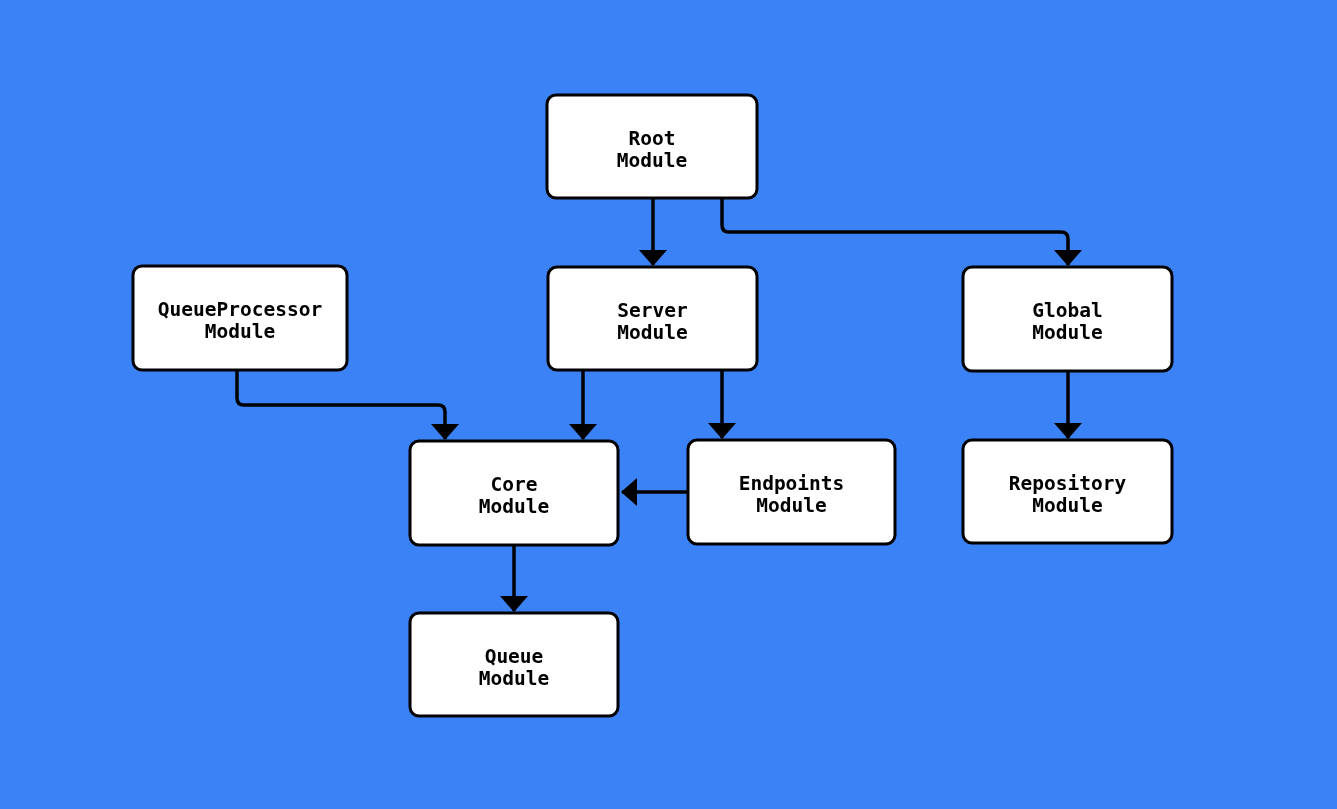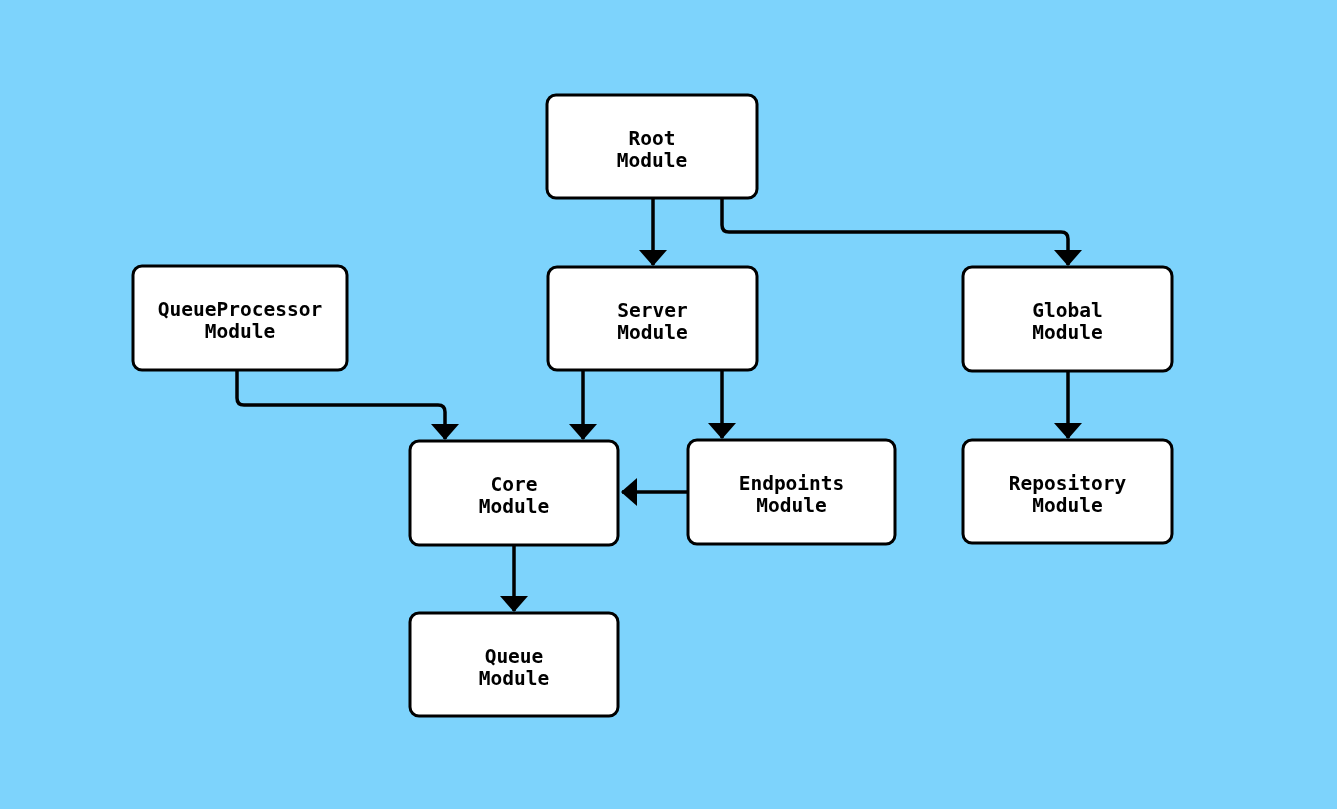--- a/index.html
+++ b/index.html
@@ -4,21 +4,21 @@
 <style>
   html, body {
     margin: 0;
     padding: 0;
     background: #ffffff;
   }
   .canvas {
     position: relative;
     width: 1337px;
     height: 809px;
-    background: #7dd3fc;
+    background: #3b82f6;
     overflow: hidden;
     font-family: "DejaVu Sans Mono", monospace;
   }
   svg { display: block; }
   .node rect {
     fill: #ffffff;
     stroke: #000000;
     stroke-width: 3px;
   }
   .node text {

